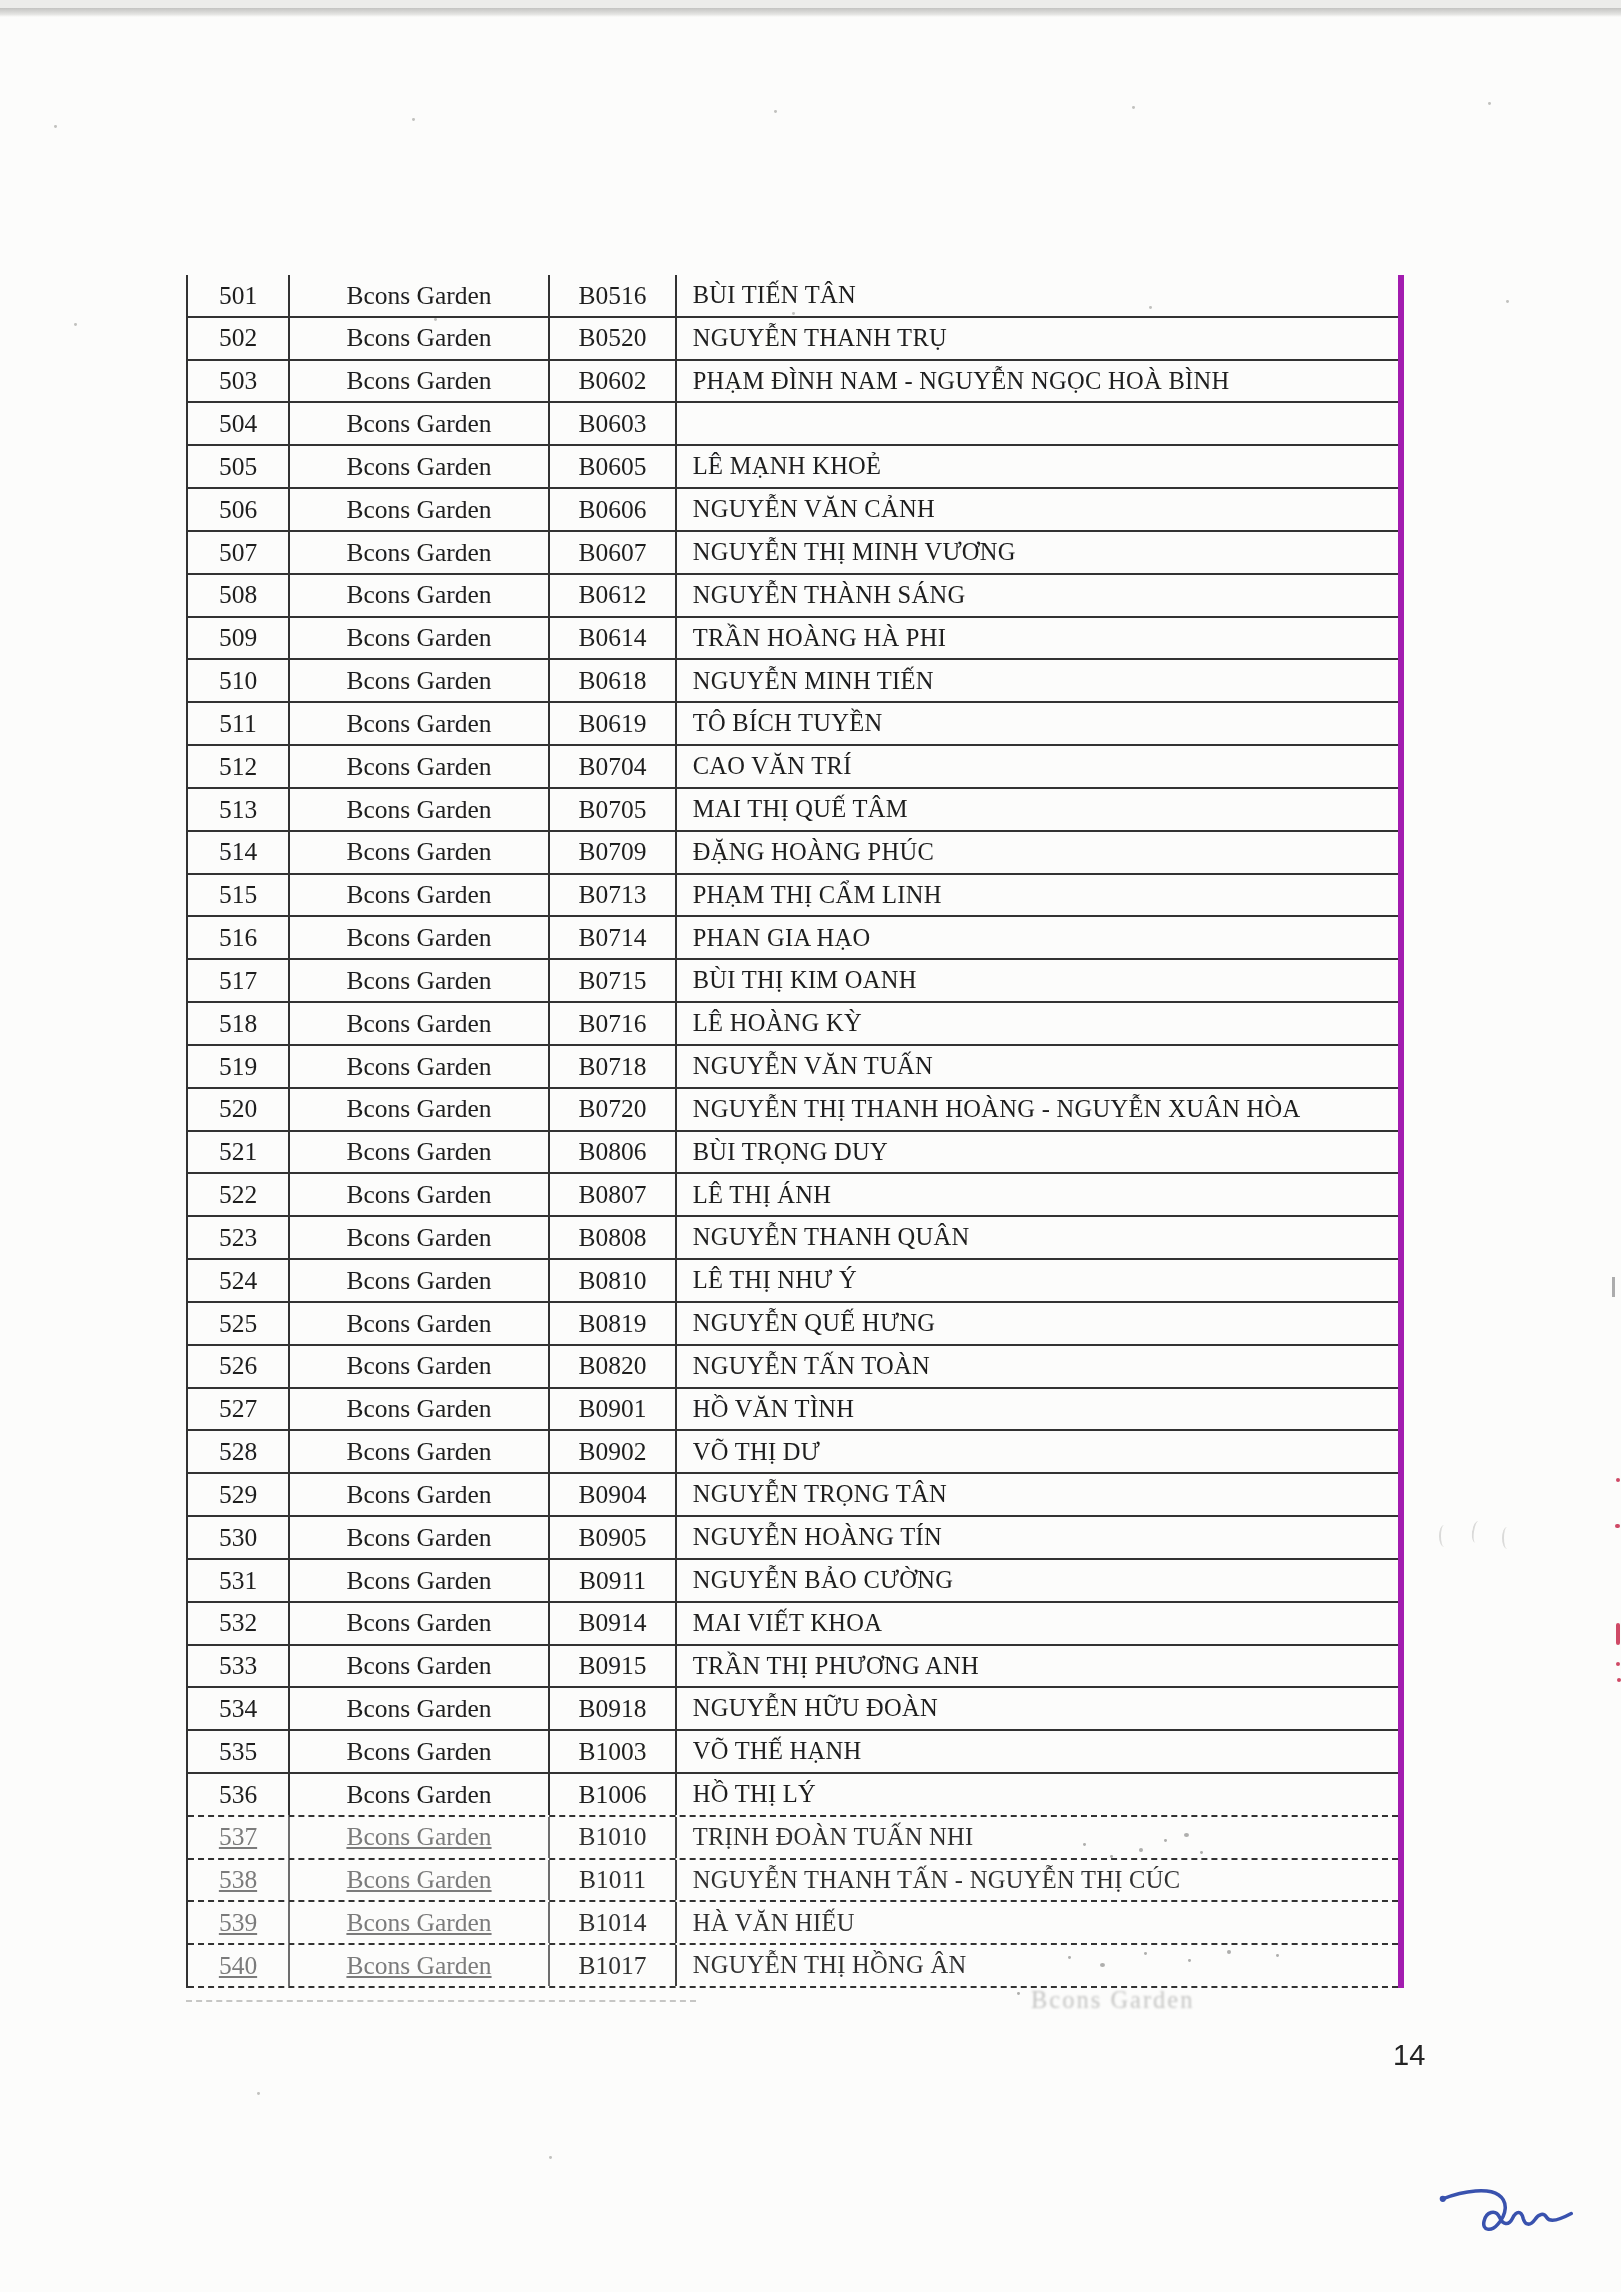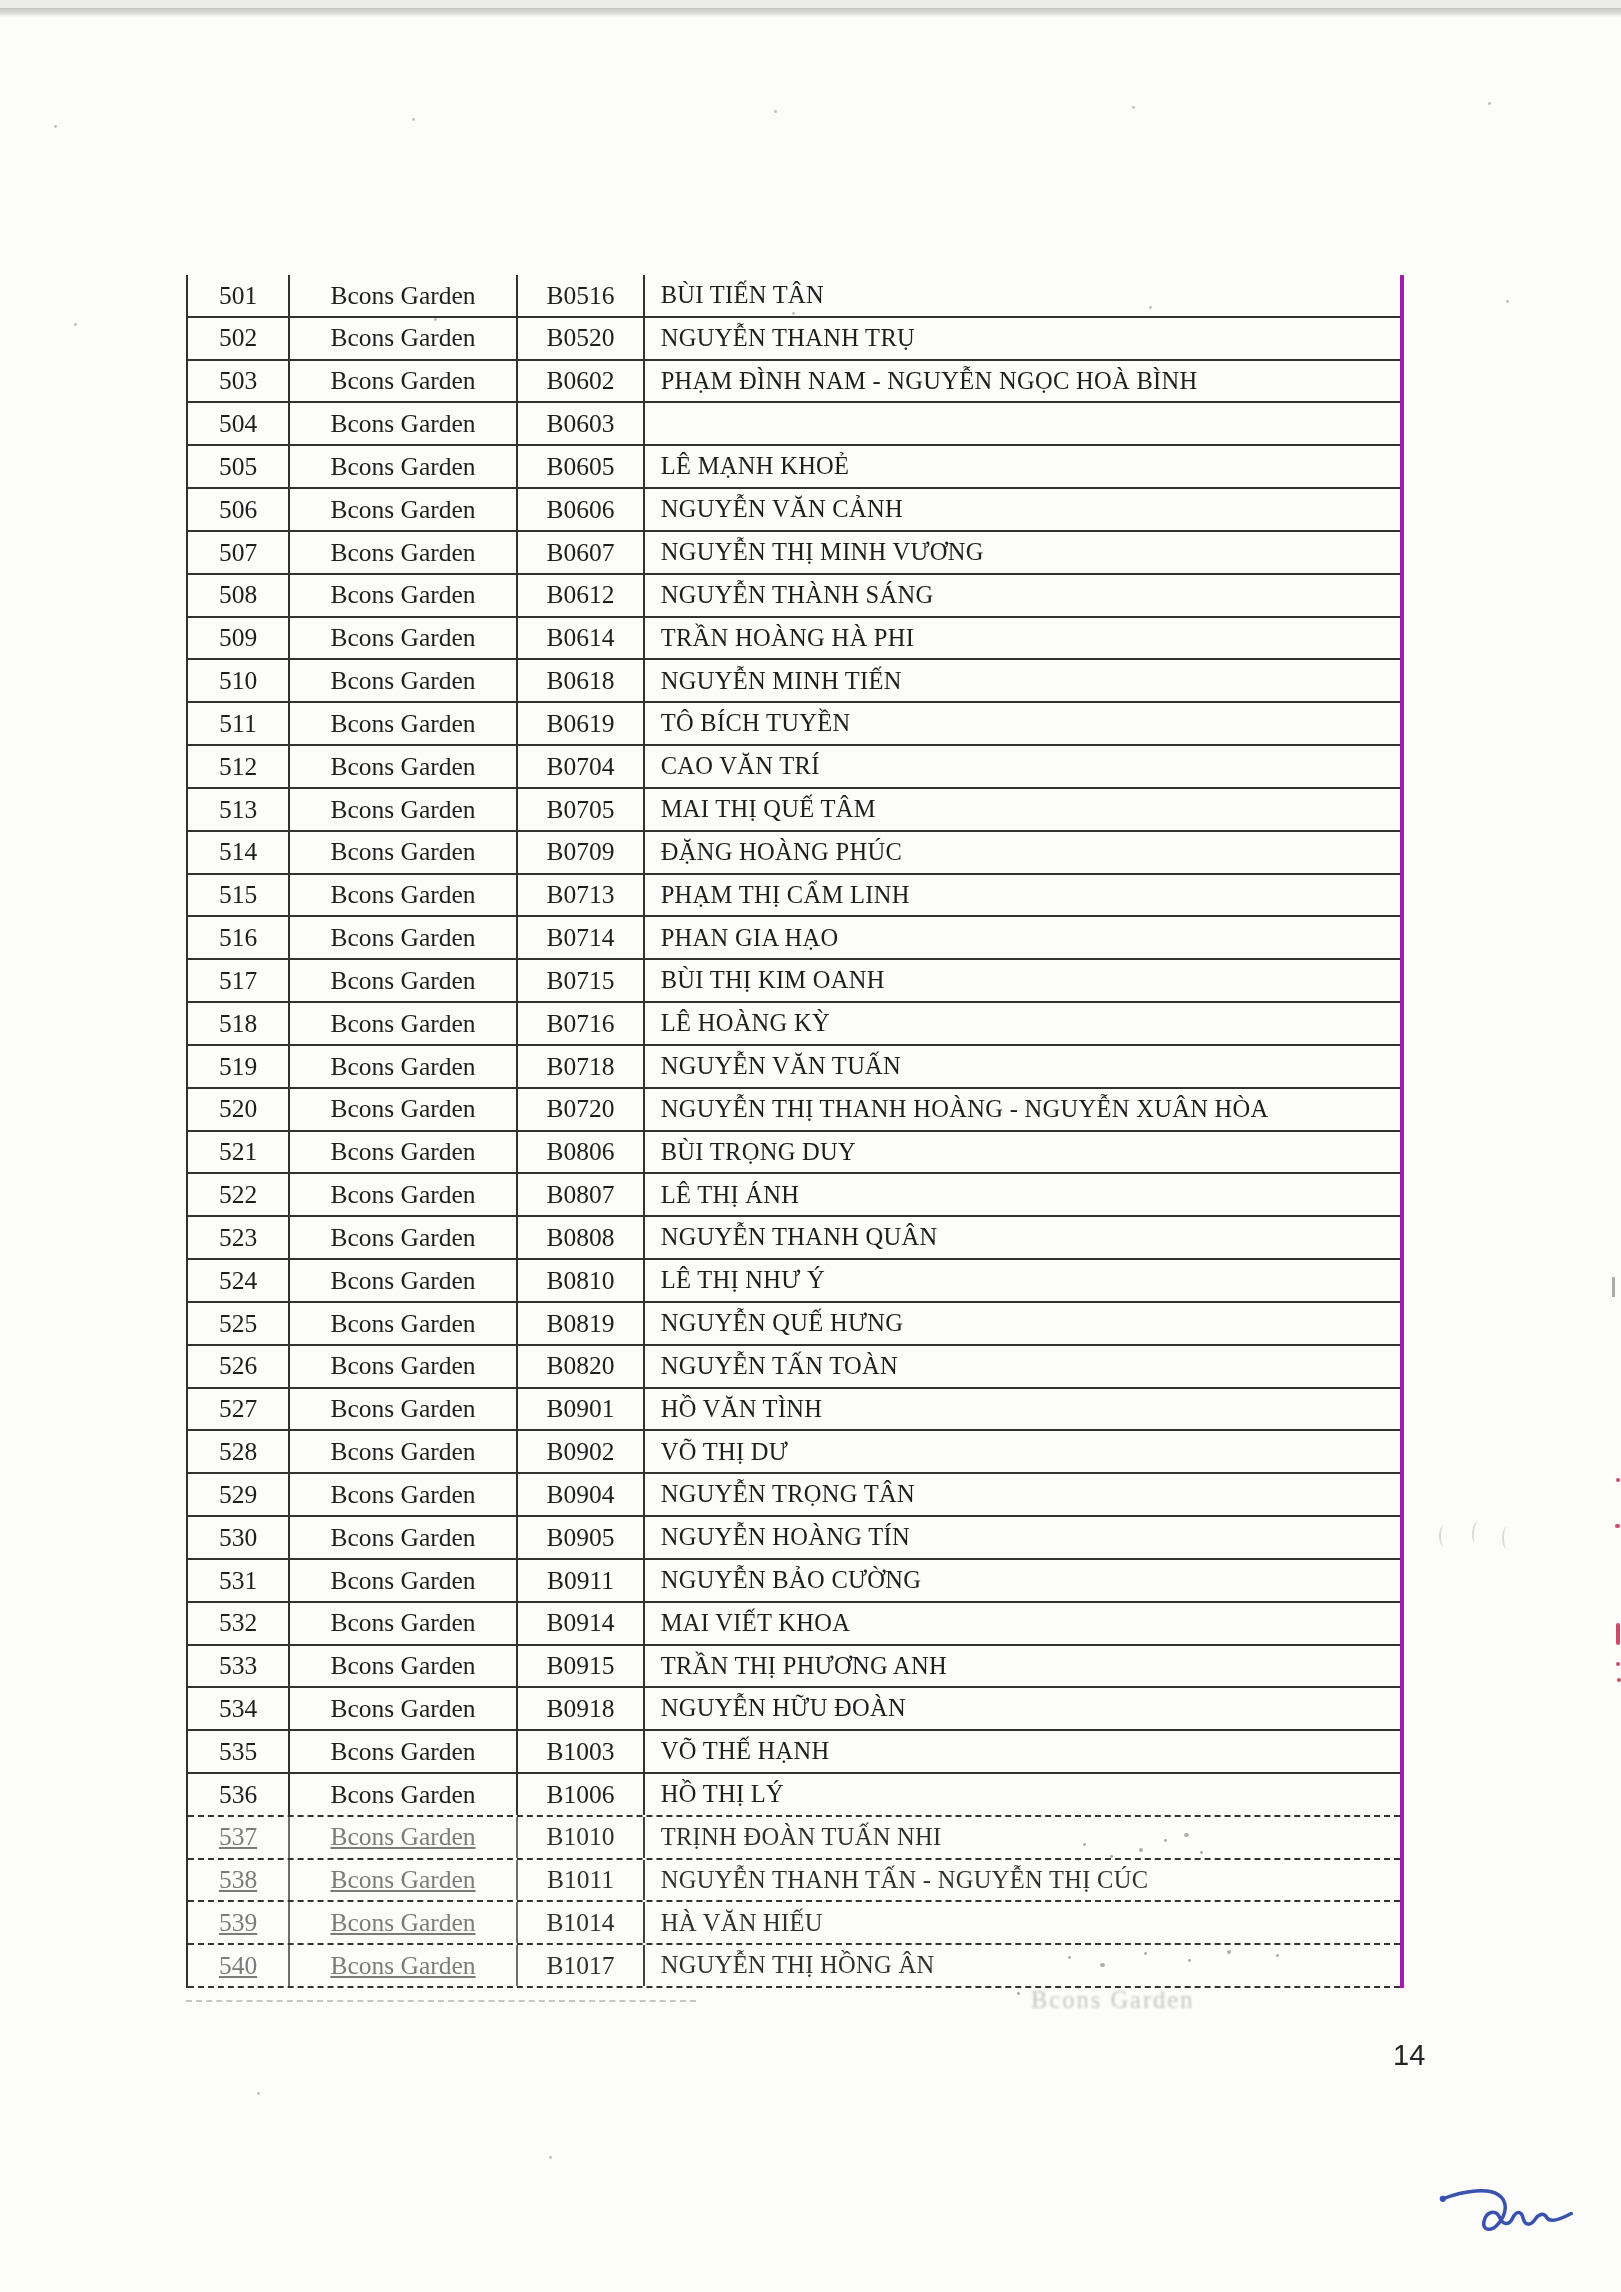--- a/index.html
+++ b/index.html
@@ -13,28 +13,28 @@
   }
   
   .top-edge{position:absolute;top:0;left:0;width:100%;height:7.8px;background:#ececea;}
   .top-edge-line{position:absolute;top:7.8px;left:0;width:100%;height:8.8px;
     background:linear-gradient(#c3c3c1,#e4e4e2 70%,#fcfcfb);}
 
   
   .table{
     position:absolute;left:186px;top:275px;width:1218px;height:1713px;
     display:flex;flex-direction:column;
-    border-left:2px solid #323232;border-right:4px solid #a21caf;
+    border-left:2px solid #323232;border-right:6px solid #a21caf;
     box-sizing:border-box;
   }
   .row{flex:1;display:flex;border-bottom:2px solid #323232;box-sizing:border-box;min-height:0;}
   .cell{display:flex;align-items:center;box-sizing:border-box;
     font-size:25.5px;line-height:1;white-space:nowrap;overflow:visible;}
   .cell.c-stt{width:102px;justify-content:center;border-right:2px solid #323232;}
-  .cell.c-project{width:228px;justify-content:center;border-right:2px solid #323232;}
+  .cell.c-project{width:260px;justify-content:center;border-right:2px solid #323232;}
   .cell.c-unit{width:127px;justify-content:center;border-right:2px solid #323232;}
   .cell.c-name{flex:1;justify-content:flex-start;padding-left:15.7px;font-size:24.5px;letter-spacing:0.3px;}
 
   
   .row.dashed{border-bottom-style:dashed;}
   .row.faded .c-stt,.row.faded .c-project{color:#454545;opacity:.7;filter:blur(0.4px);text-decoration:underline;}
   .row.faded .c-name,.row.faded .c-unit{opacity:.92;}
 
   
   .under-dash{position:absolute;left:186px;top:2000px;width:510px;height:0;

